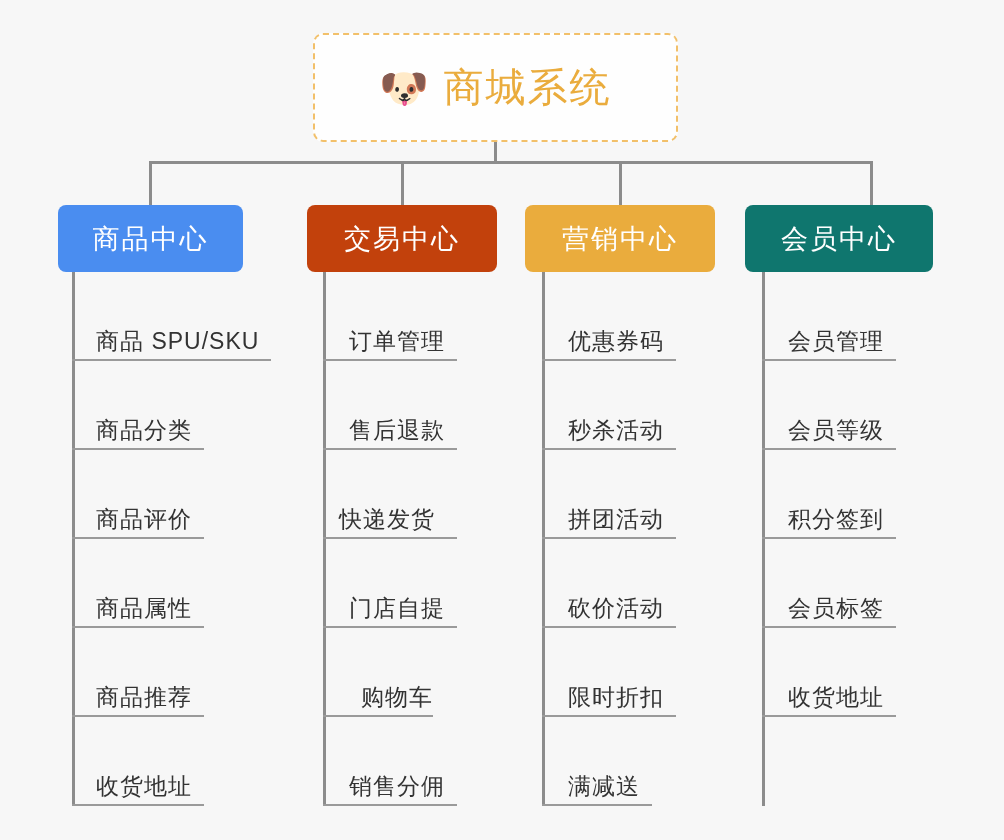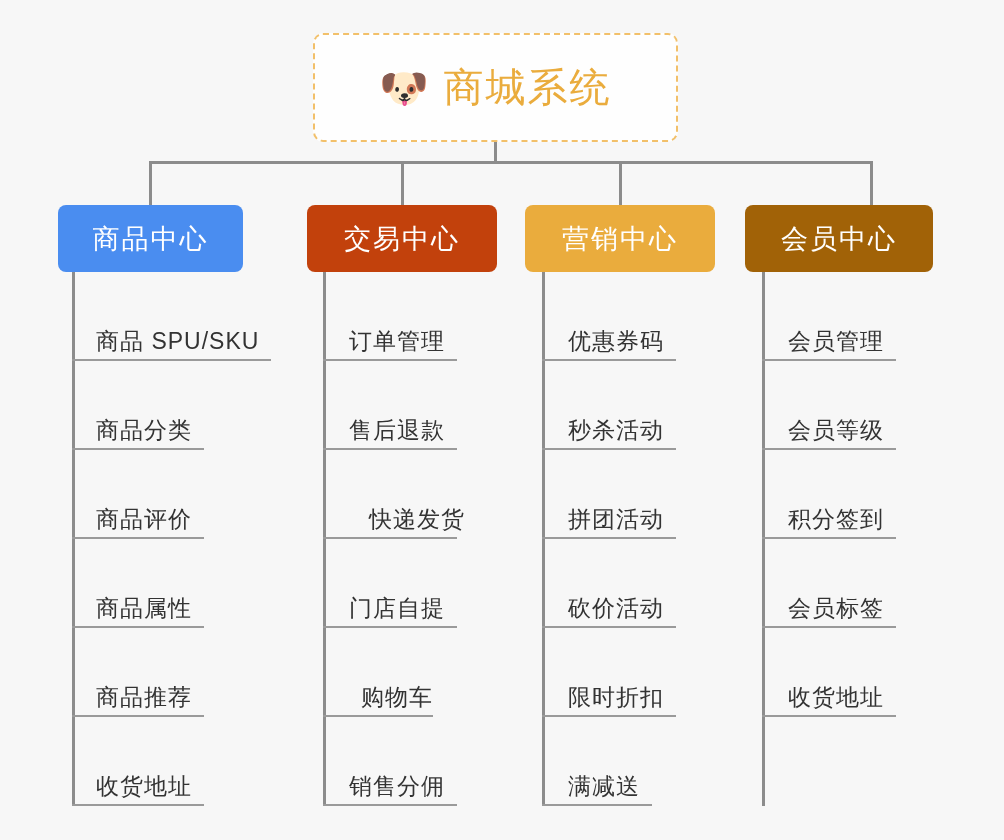--- a/index.html
+++ b/index.html
@@ -172,21 +172,21 @@
           <div class="trunk" style="left: 16px; height: 534px;"></div>
           <div class="leaf">
             <span class="leaf-label" style="margin-left: 42px;">订单管理</span>
             <div class="leaf-underline" style="left: 16px; width: 134px;"></div>
           </div>
           <div class="leaf">
             <span class="leaf-label" style="margin-left: 42px;">售后退款</span>
             <div class="leaf-underline" style="left: 16px; width: 134px;"></div>
           </div>
           <div class="leaf">
-            <span class="leaf-label" style="margin-left: 62px;">快递发货</span>
+            <span class="leaf-label" style="margin-left: 32px;">快递发货</span>
             <div class="leaf-underline" style="left: 16px; width: 134px;"></div>
           </div>
           <div class="leaf">
             <span class="leaf-label" style="margin-left: 42px;">门店自提</span>
             <div class="leaf-underline" style="left: 16px; width: 134px;"></div>
           </div>
           <div class="leaf">
             <span class="leaf-label" style="margin-left: 54px;">购物车</span>
             <div class="leaf-underline" style="left: 16px; width: 110px;"></div>
           </div>
@@ -220,21 +220,21 @@
             <span class="leaf-label" style="margin-left: 43px;">限时折扣</span>
             <div class="leaf-underline" style="left: 17px; width: 134px;"></div>
           </div>
           <div class="leaf">
             <span class="leaf-label" style="margin-left: 43px;">满减送</span>
             <div class="leaf-underline" style="left: 17px; width: 110px;"></div>
           </div>
         </div>
       </div>
       <div class="column" style="left: 745px; width: 188px;">
-        <div class="col-header" style="background: #a16207; width: 188px;">会员中心</div>
+        <div class="col-header" style="background: #0f766e; width: 188px;">会员中心</div>
         <div class="col-body" style="height: 534px;">
           <div class="trunk" style="left: 17px; height: 534px;"></div>
           <div class="leaf">
             <span class="leaf-label" style="margin-left: 43px;">会员管理</span>
             <div class="leaf-underline" style="left: 17px; width: 134px;"></div>
           </div>
           <div class="leaf">
             <span class="leaf-label" style="margin-left: 43px;">会员等级</span>
             <div class="leaf-underline" style="left: 17px; width: 134px;"></div>
           </div>

